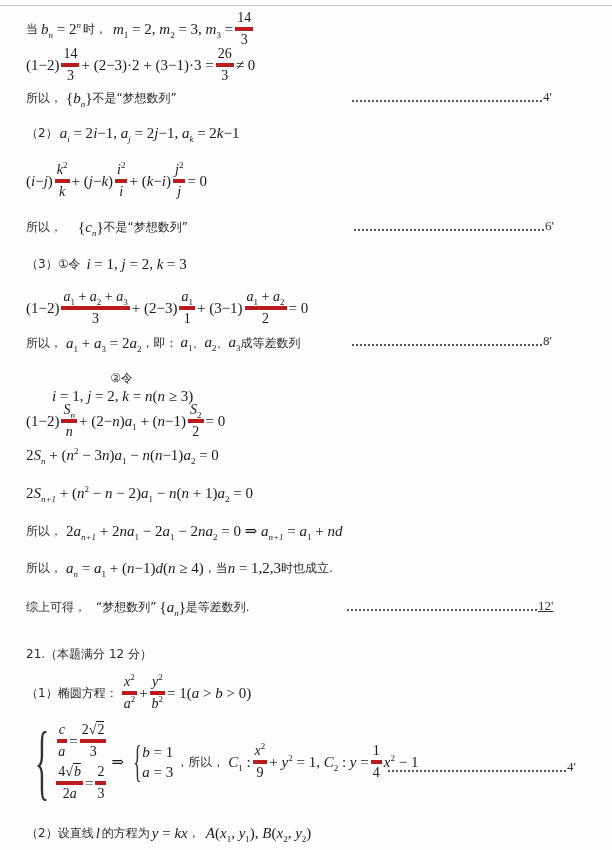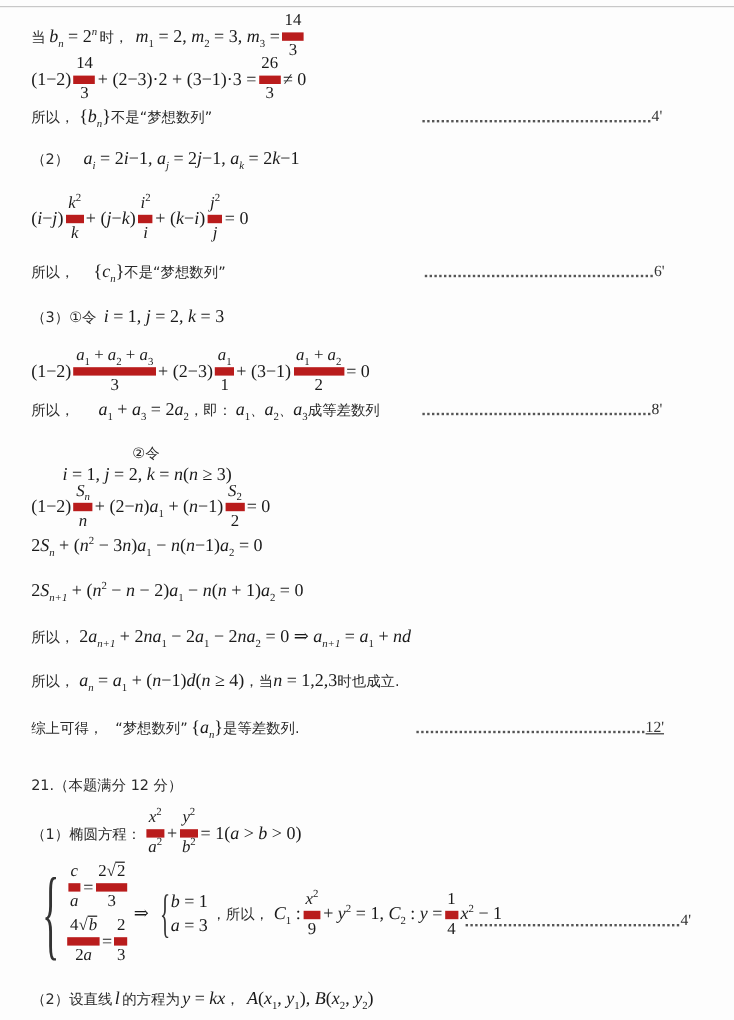--- a/index.html
+++ b/index.html
@@ -40,21 +40,21 @@
     sub.r, sup.r { font-style: normal; }
     .frac {
       display: inline-flex;
       flex-direction: column;
       align-items: center;
       vertical-align: middle;
       margin: 0 2px;
       font-size: 14px;
       line-height: 16px;
     }
-    .frac .num { padding: 0 2px 1px 2px; border-bottom: 7px solid #b91c1c; }
+    .frac .num { padding: 0 2px 1px 2px; border-bottom: 4px solid #b91c1c; }
     .frac .den { padding: 1px 2px 0 2px; }
     .leader {
       position: absolute;
       white-space: nowrap;
       font-size: 12px;
       color: #333;
       letter-spacing: 0px;
     }
     .leader .dots {
       display: inline-block;
@@ -109,21 +109,21 @@
   <span class="cn">所以，</span>
   <span class="m" style="margin-left:4px;"><span class="r">{</span>b<sub>n</sub><span class="r">}</span></span>
   <span class="cn">不是“梦想数列”</span>
 </div>
 <div class="leader" style="left:352px; top:89px;">
   <span class="dots" style="width:190px;"></span><span class="score">4'</span>
 </div>
 
 <div class="line" style="left:26px; top:124px;">
   <span class="cn">（2）</span>
-  <span class="m" style="margin-left:12px;font-family:Liberation Serif, serif;">a<sub>i</sub><span class="r"> = 2</span>i<span class="r">−1, </span>a<sub>j</sub><span class="r"> = 2</span>j<span class="r">−1, </span>a<sub>k</sub><span class="r"> = 2</span>k<span class="r">−1</span></span>
+  <span class="m" style="margin-left:2px;font-family:Liberation Serif, serif;">a<sub>i</sub><span class="r"> = 2</span>i<span class="r">−1, </span>a<sub>j</sub><span class="r"> = 2</span>j<span class="r">−1, </span>a<sub>k</sub><span class="r"> = 2</span>k<span class="r">−1</span></span>
 </div>
 
 <div class="line" style="left:26px; top:162px;">
   <span class="m"><span class="r">(</span>i<span class="r">−</span>j<span class="r">)</span></span>
   <span class="frac m">
       <span class="num">k<sup class="r">2</sup></span>
       <span class="den">k</span>
     </span>
   <span class="m"><span class="r">+ (</span>j<span class="r">−</span>k<span class="r">)</span></span>
   <span class="frac m">
@@ -167,21 +167,21 @@
   <span>+ (3−1)</span>
   <span class="frac m">
       <span class="num">a<sub class="r">1</sub><span class="r"> + </span>a<sub class="r">2</sub></span>
       <span class="den r">2</span>
     </span>
   <span>= 0</span>
 </div>
 
 <div class="line" style="left:26px; top:333px;">
   <span class="cn">所以，</span>
-  <span class="m" style="margin-left:20px;">a<sub class="r">1</sub><span class="r"> + </span>a<sub class="r">3</sub><span class="r"> = 2</span>a<sub class="r">2</sub></span>
+  <span class="m" style="margin-left:4px;">a<sub class="r">1</sub><span class="r"> + </span>a<sub class="r">3</sub><span class="r"> = 2</span>a<sub class="r">2</sub></span>
   <span class="cn">，即：</span>
   <span class="m" style="margin-left:3px;">a<sub class="r">1</sub><span class="cn">、</span>a<sub class="r">2</sub><span class="cn">、</span>a<sub class="r">3</sub></span>
   <span class="cn">成等差数列</span>
 </div>
 <div class="leader" style="left:352px; top:333px;">
   <span class="dots" style="width:190px;"></span><span class="score">8'</span>
 </div>
 
 <div class="line" style="left:50px; top:369px;flex-direction:column;">
   <span class="cn">②令</span>

